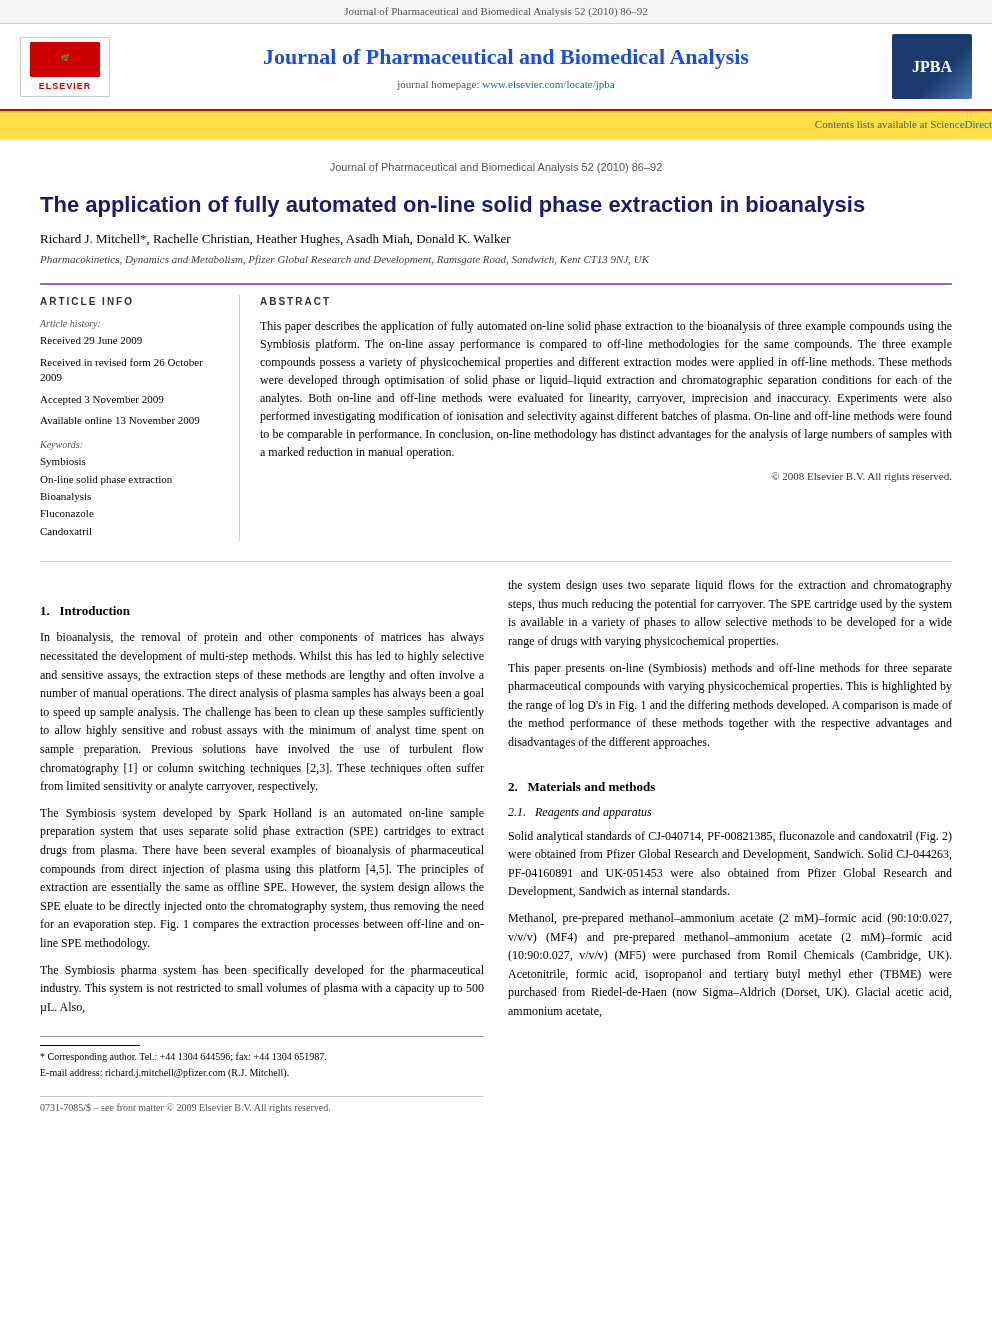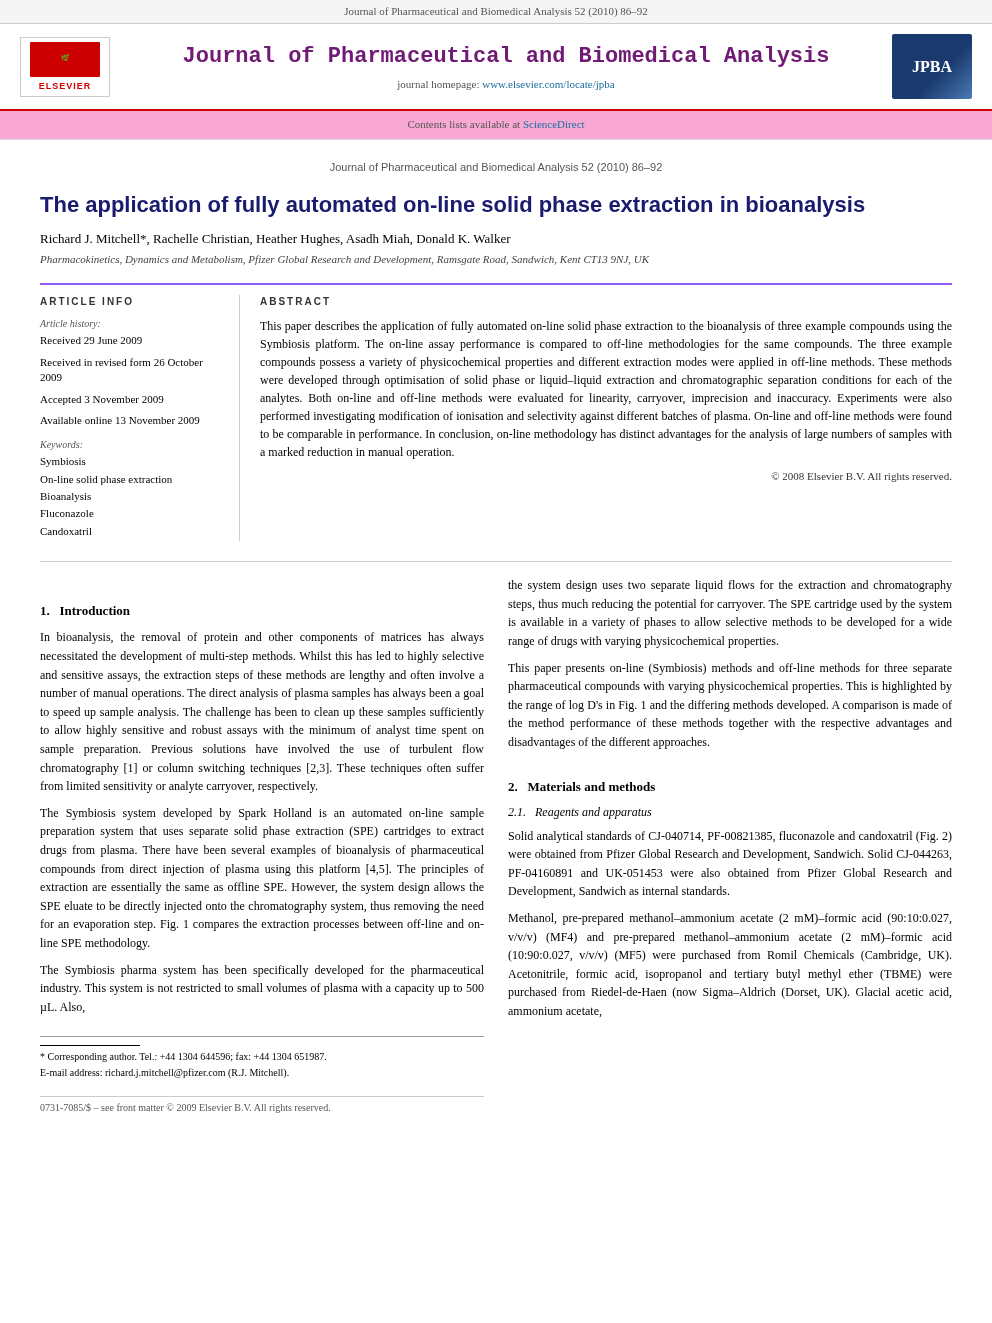--- a/index.html
+++ b/index.html
@@ -35,22 +35,22 @@
       width: 100px;
       flex-shrink: 0;
     }
     .journal-header .journal-title-area {
       flex: 1;
       text-align: center;
     }
     .journal-header .journal-name {
       font-size: 22px;
       font-weight: bold;
-      color: #701a75;
-      font-family: Liberation Mono, monospace;
+      color: #1d4ed8;
+      font-family: Liberation Serif, serif;
     }
     .journal-header .journal-homepage {
       font-size: 11px;
       color: #555;
       margin-top: 4px;
     }
     .journal-header .journal-homepage a {
       color: #1a6e9e;
       text-decoration: none;
     }
@@ -69,26 +69,26 @@
       justify-content: center;
       color: #fff;
       font-size: 10px;
       font-weight: bold;
       border-radius: 2px;
       text-align: center;
       line-height: 1.2;
     }
 
     .contents-line {
-      text-align: center;
+      text-align: right;
       font-size: 11px;
       color: #555;
       padding: 6px 0;
       border-bottom: 1px solid #ddd;
-      background: #f9a8d4;
+      background: #fde047;
     }
     .contents-line a { color: #1a6e9e; text-decoration: none; }
 
     
     .article-body {
       padding: 20px 40px;
     }
 
     .article-top-ref {
       text-align: center;

